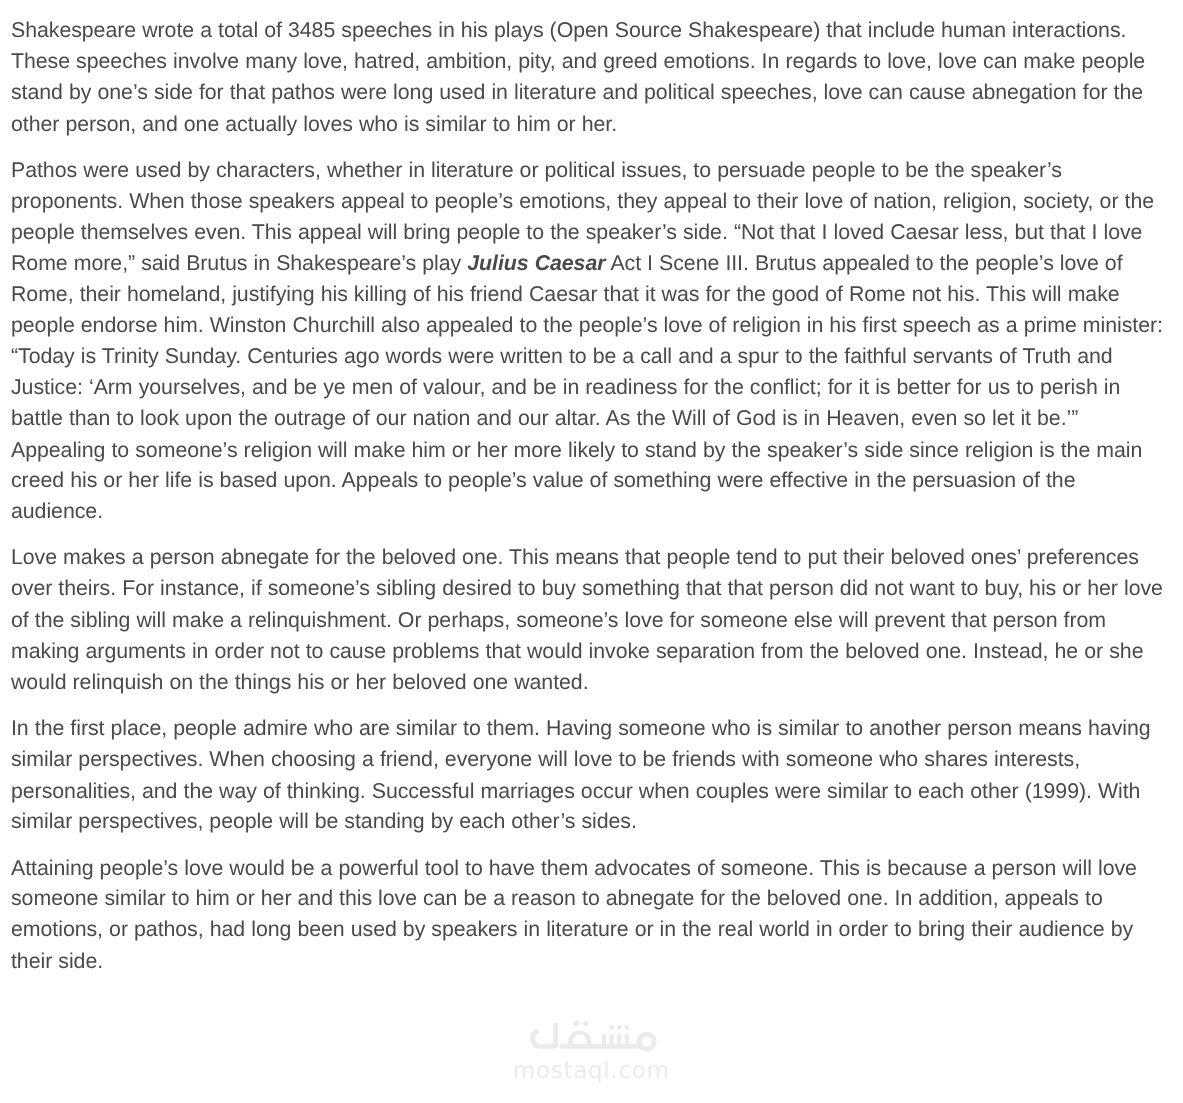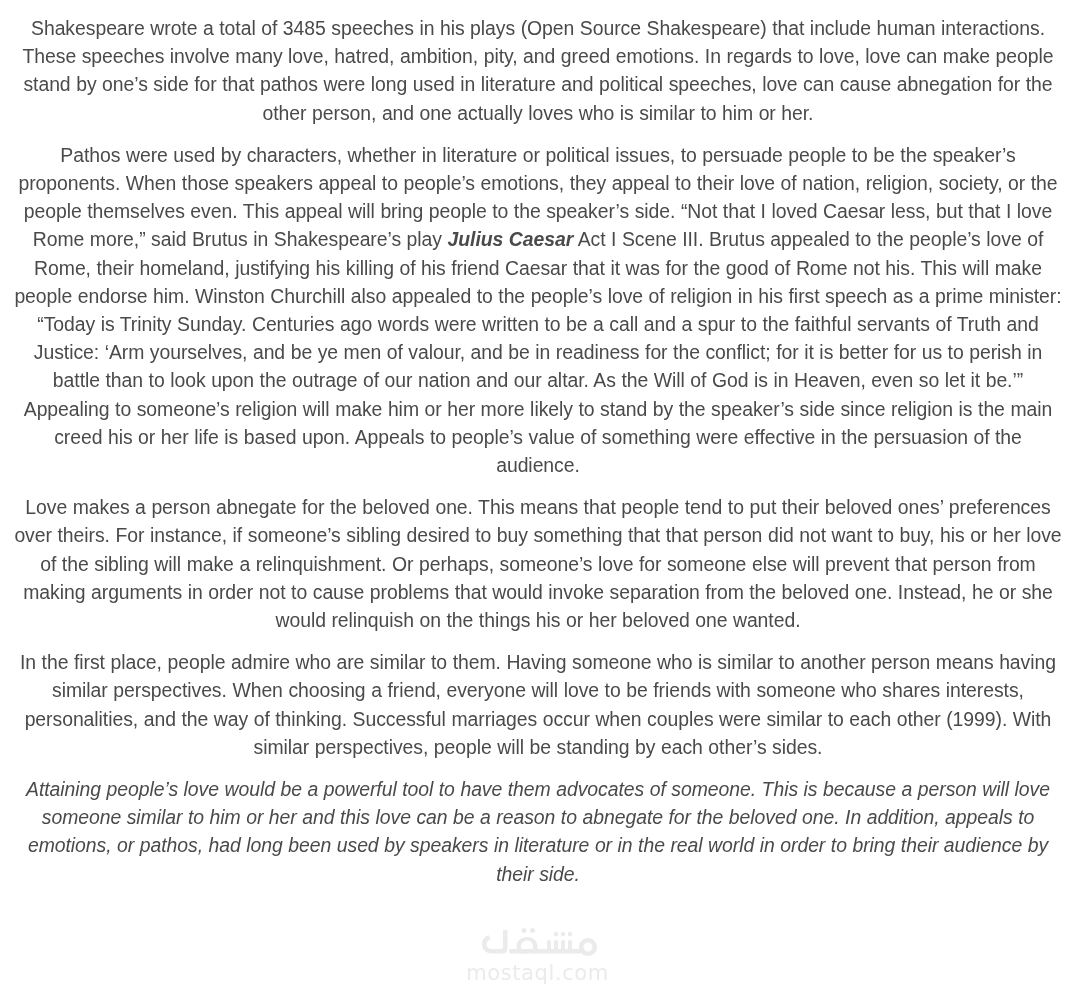--- a/index.html
+++ b/index.html
@@ -27,28 +27,27 @@
   .article {
     width: 1056px;
   }
 
   .para {
     margin: 0 0 14px 0;
     color: #4a4a4a;
     font-size: 19.4px;
     line-height: 28.2px;
     letter-spacing: -0.05px;
-    text-align: center;
+    text-align: left;
     word-spacing: 0.2px;
     -webkit-font-smoothing: antialiased;
   }
 
   .para:last-of-type {
     margin-bottom: 0;
-    font-style: italic;
   }
 
   .para em,
   .para .italic {
     font-style: italic;
     font-weight: bold;
   }
 
   
   .watermark {

